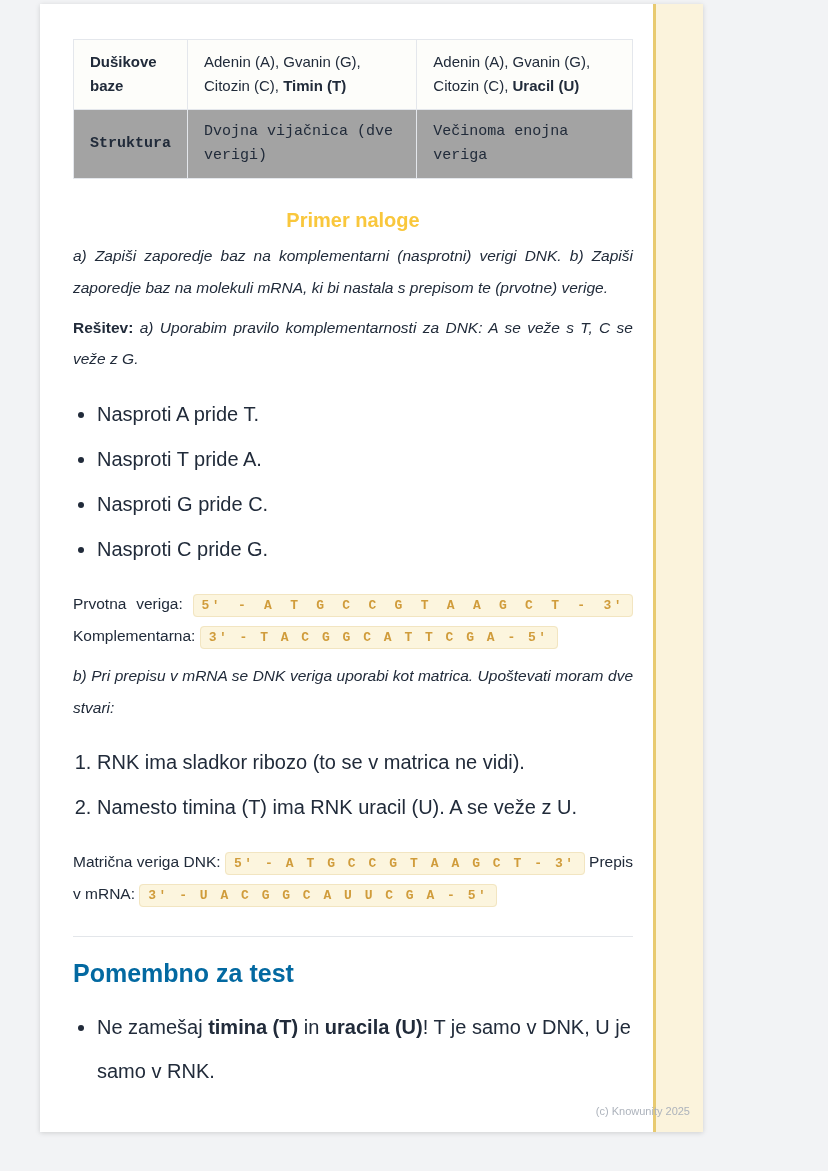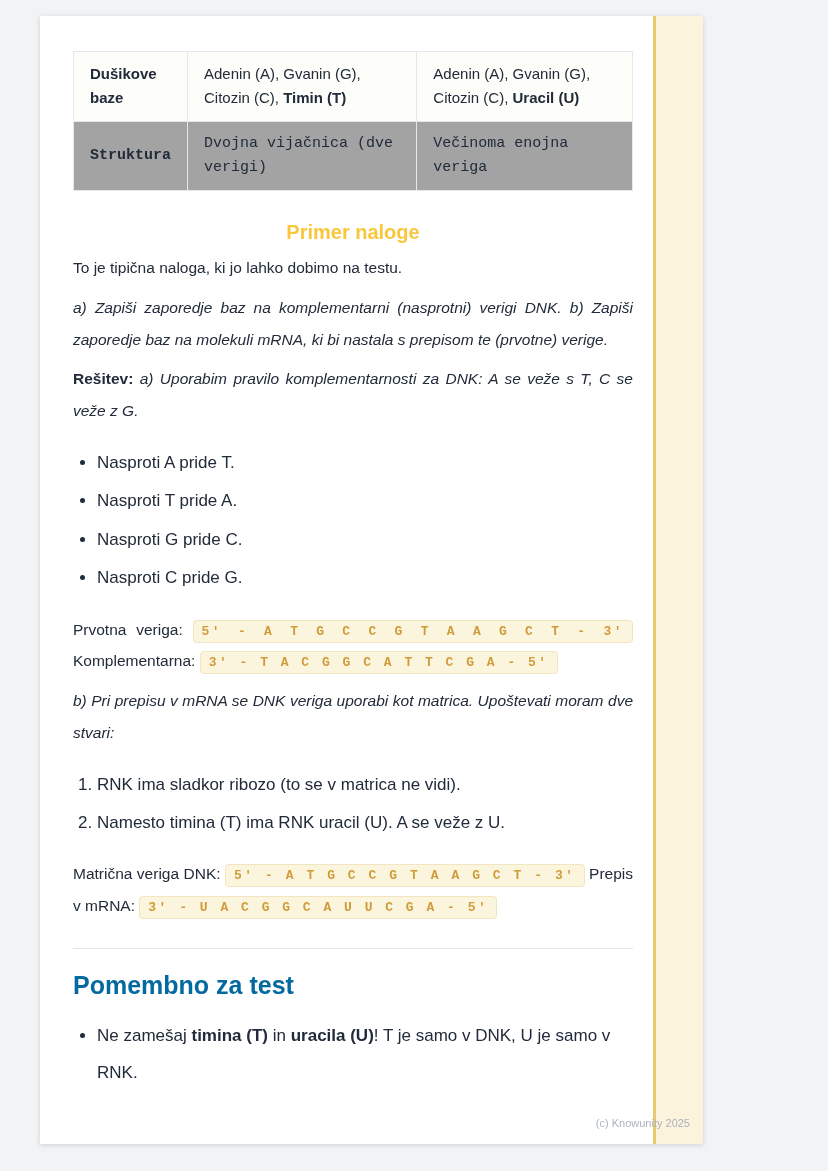--- a/index.html
+++ b/index.html
@@ -5,21 +5,21 @@
   * { box-sizing: border-box; }
   html, body { margin: 0; padding: 0; }
   body {
     width: 828px; height: 1171px;
     background: #f2f3f5;
     font-family: "Liberation Sans", sans-serif;
     position: relative;
     overflow: hidden;
   }
   .page {
-    position: absolute; left: 40px; top: 16px;
+    position: absolute; left: 40px; top: 4px;
     width: 663px; height: 1128px;
     background: #ffffff;
     box-shadow: 0 1px 5px rgba(0,0,0,.15);
   }
   .ribbon {
     position: absolute; top: 0; right: 0;
     width: 50px; height: 100%;
     background: #FBF3DC;
     border-left: 3px solid #E8CA70;
   }
@@ -75,21 +75,21 @@
     border-radius: 4px;
     padding: 3px 8px;
     letter-spacing: 2.5px;
     line-height: 1.9;
     -webkit-box-decoration-break: clone;
     box-decoration-break: clone;
   }
   ul.dots, ol.nums {
     margin: 17px 0;
     padding-left: 24px;
-    font-size: 17px;
+    font-size: 20px;
   }
   ul.dots li, ol.nums li {
     line-height: 2.2;
     margin: 1px 0;
   }
   hr.divider {
     border: none;
     border-top: 1px solid #E3E6EA;
     margin: 26px 0 18px 0;
   }
@@ -124,21 +124,20 @@
         <tr class="alt">
           <td class="rowhead">Struktura</td>
           <td><span>Dvojna vijačnica (dve verigi)</span></td>
           <td><span>Večinoma enojna veriga</span></td>
         </tr>
       </tbody>
     </table>
 
     <h3 class="gold">Primer naloge</h3>
 
-    <p class="body">To je tipična naloga, ki jo lahko dobimo na testu.</p>
 
 
     <p class="body justify it">a) Zapiši zaporedje baz na komplementarni (nasprotni) verigi DNK. b) Zapiši zaporedje baz na molekuli mRNA, ki bi nastala s prepisom te (prvotne) verige.</p>
 
     <p class="body justify"><span class="b">Rešitev:</span><span class="it"> a) Uporabim pravilo komplementarnosti za DNK: A se veže s T, C se veže z G.</span></p>
 
     <ul class="dots">
       <li>Nasproti A pride T.</li>
       <li>Nasproti T pride A.</li>
       <li>Nasproti G pride C.</li>

